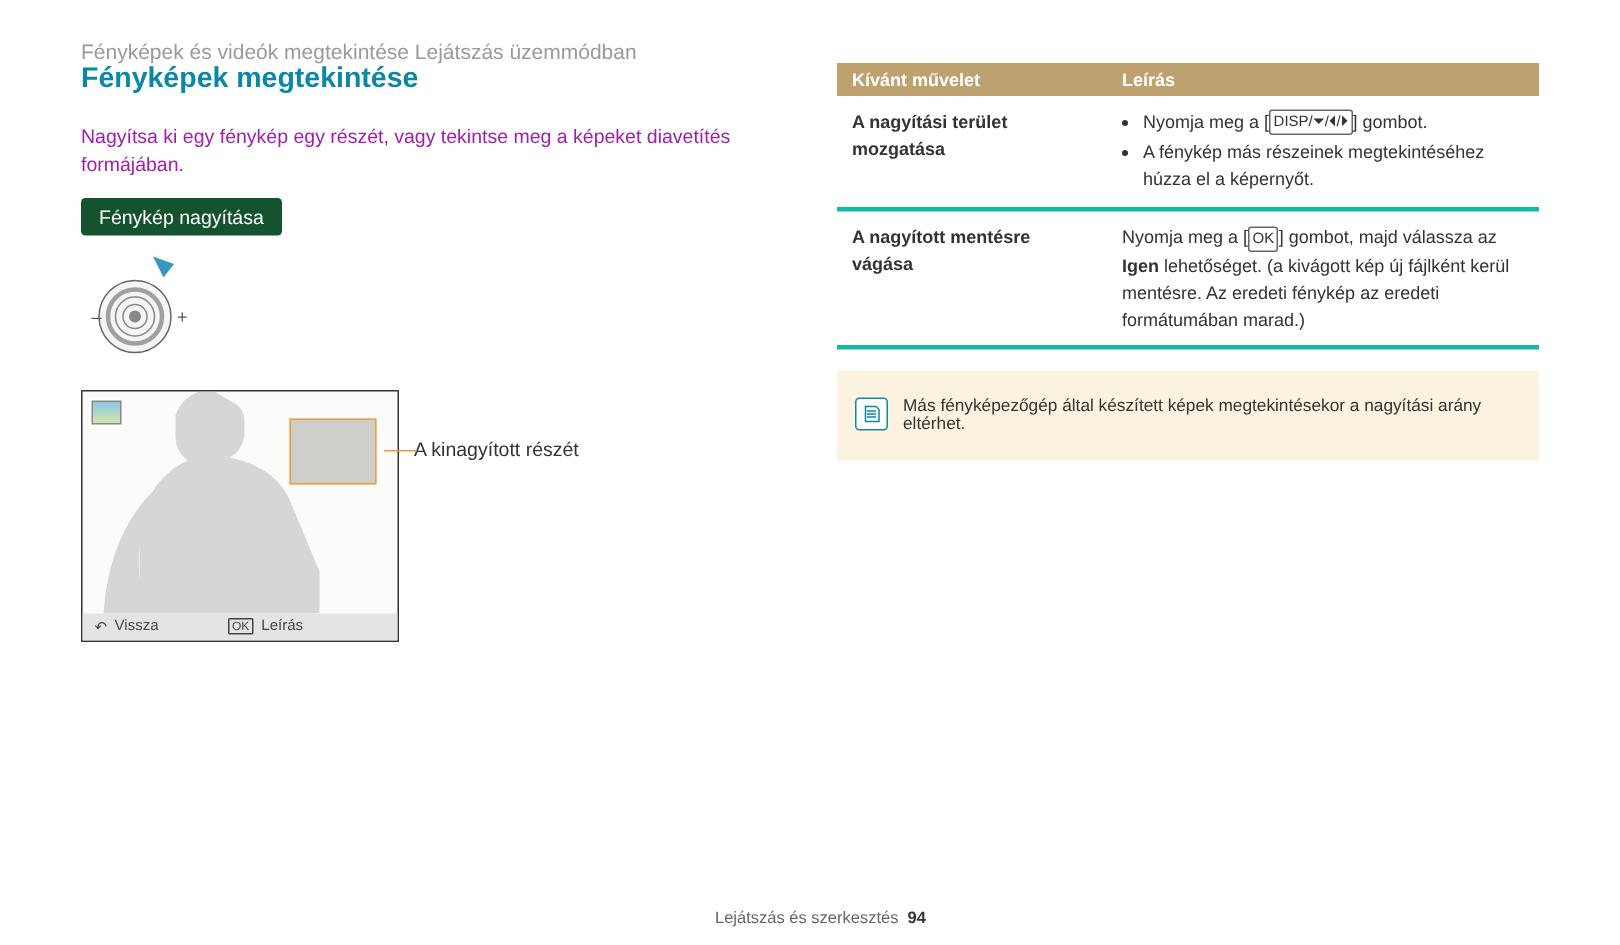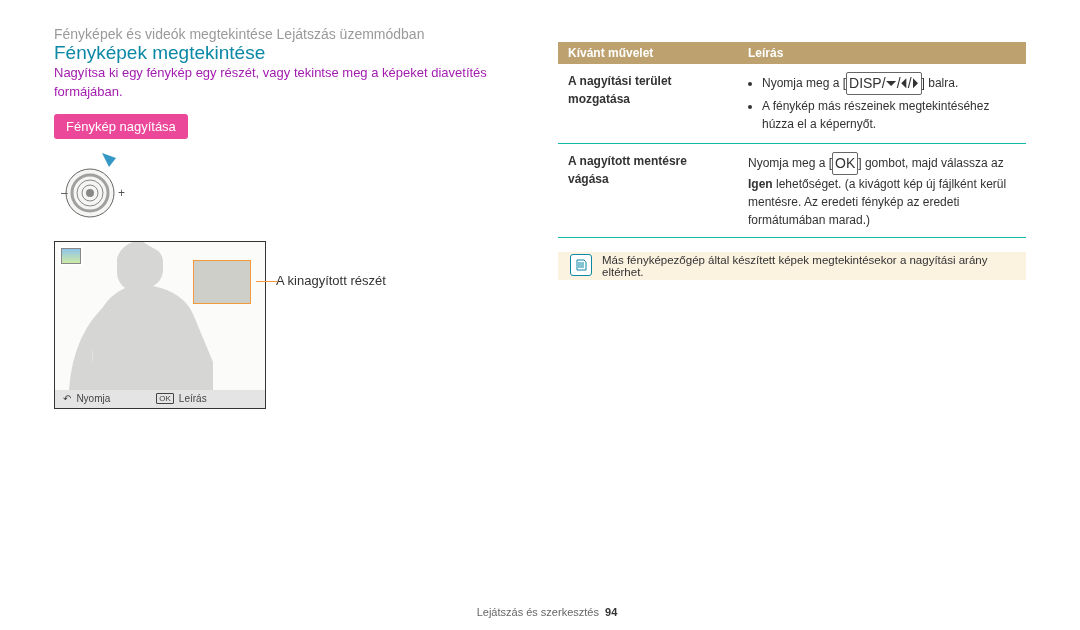--- a/index.html
+++ b/index.html
@@ -25,31 +25,31 @@
   display: flex;
   gap: 36px;
 }
 .col {
   flex: 1;
   min-width: 0;
 }
 .section-title {
   color: #0b88a5;
   font-size: 19px;
-  font-weight: 400;
-  margin-bottom: 0;
+  font-weight: 700;
+  margin-bottom: 18px;
 }
 .body-text {
   font-size: 13px;
   line-height: 1.45;
   color: #a21caf;
 }
 .pill {
   display: inline-block;
-  background: #ec4899;
+  background: #14532d;
   color: #fff;
   font-size: 13px;
   padding: 5px 12px;
   border-radius: 3px;
   margin: 12px 0 12px 0;
 }
 .zoom-row {
   display: flex;
   align-items: center;
   gap: 12px;
@@ -159,42 +159,42 @@
   color: #fff;
   text-align: left;
   font-weight: 600;
   padding: 4px 10px;
   font-size: 12px;
 }
 .op-table th:first-child { width: 160px; }
 .op-table td {
   padding: 8px 10px;
   vertical-align: top;
-  border-bottom: 1px solid #14b8a6;
+  border-bottom: 3px solid #14b8a6;
   font-size: 12px;
   line-height: 1.5;
 }
 .op-table td.rowhead {
   font-weight: 600;
   color: #333;
 }
 .inline-icons {
   border: 1px solid #666;
   border-radius: 2px;
   padding: 0 2px;
-  font-size: 14px;
+  font-size: 10px;
   display: inline-block;
   vertical-align: middle;
 }
 .note-box {
   display: flex;
   align-items: flex-start;
   gap: 10px;
   background: #fbf2e0;
-  padding: 2px 12px;
+  padding: 18px 12px;
   margin-top: 14px;
   font-size: 11.5px;
   color: #333;
   border-radius: 1px;
 }
 .note-icon {
   width: 20px;
   height: 20px;
   border: 1.5px solid #0b88a5;
   border-radius: 3px;
@@ -263,21 +263,21 @@
             <svg viewBox="0 0 170 148" width="170" height="148">
               <path d="M70 0 L80 0 L90 6 Q100 10 100 20 L100 30 Q98 40 90 44 Q120 50 130 72 L150 120 L150 148 L30 148 L30 100 Q32 60 62 46 Q54 40 54 30 L54 16 Q58 4 70 0 Z"></path>
               <path d="M35 148 Q20 100 46 60 Q10 90 6 148 Z"></path>
             </svg>
           </div>
           <div class="thumb-frame"></div>
           <div class="crop-rect"></div>
           <div class="preview-status">
             <div class="group">
               <span class="status-icon">↶</span>
-              <span>Nyomja</span>
+              <span>Vissza</span>
             </div>
             <div class="group" style="margin-left:30px;">
               <span class="ok-box">OK</span>
               <span>Leírás</span>
             </div>
           </div>
         </div>
 
         <div class="leader">
           <div class="leader-line"></div>
@@ -293,21 +293,21 @@
             <th>Kívánt művelet</th>
             <th>Leírás</th>
           </tr>
         </thead>
         <tbody>
           <tr>
             <td class="rowhead">A nagyítási terület mozgatása</td>
             <td>
               <ul class="bullets">
                 <li>
-                  <span>Nyomja meg a [</span><span class="inline-icons">DISP/⏷/⏴/⏵</span><span>] balra.</span>
+                  <span>Nyomja meg a [</span><span class="inline-icons">DISP/⏷/⏴/⏵</span><span>] gombot.</span>
                 </li>
                 <li>A fénykép más részeinek megtekintéséhez húzza el a képernyőt.</li>
               </ul>
             </td>
           </tr>
           <tr>
             <td class="rowhead">A nagyított mentésre vágása</td>
             <td>
               <span>Nyomja meg a [</span><span class="inline-icons">OK</span><span>] gombot, majd válassza az </span><b>Igen</b><span> lehetőséget. (a kivágott kép új fájlként kerül mentésre. Az eredeti fénykép az eredeti formátumában marad.)</span>
             </td>

